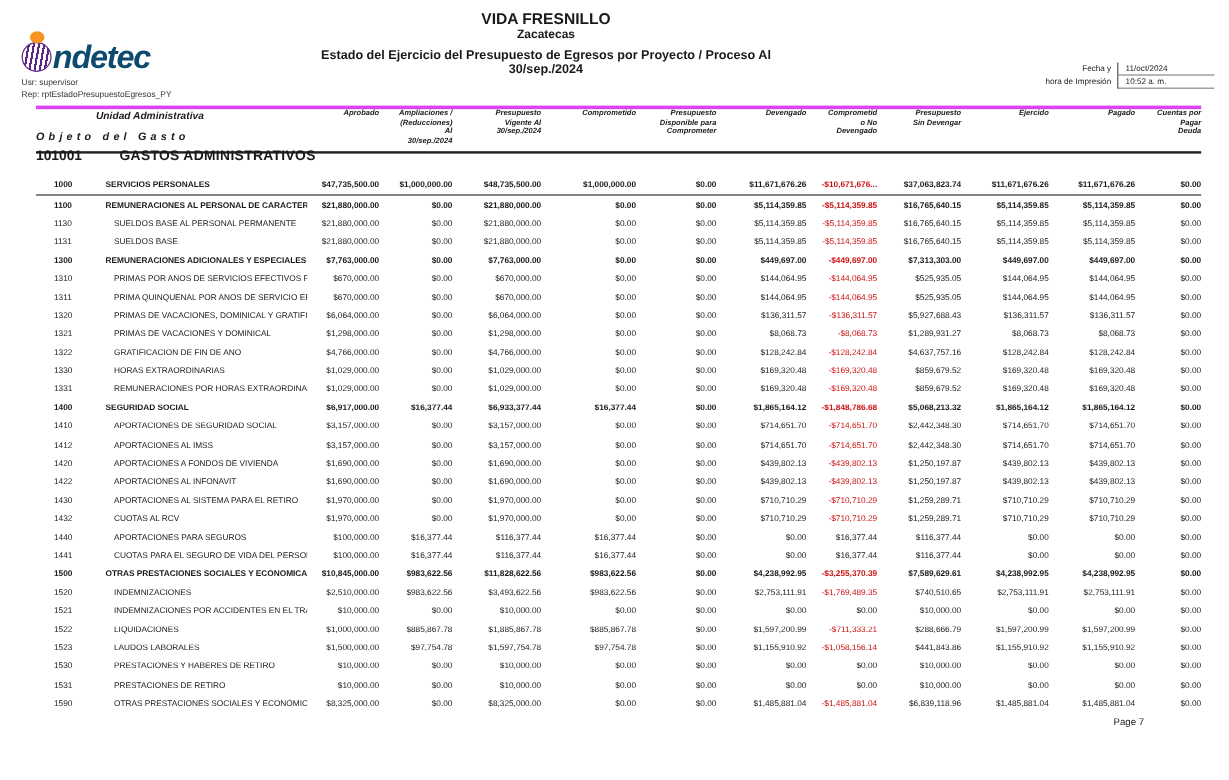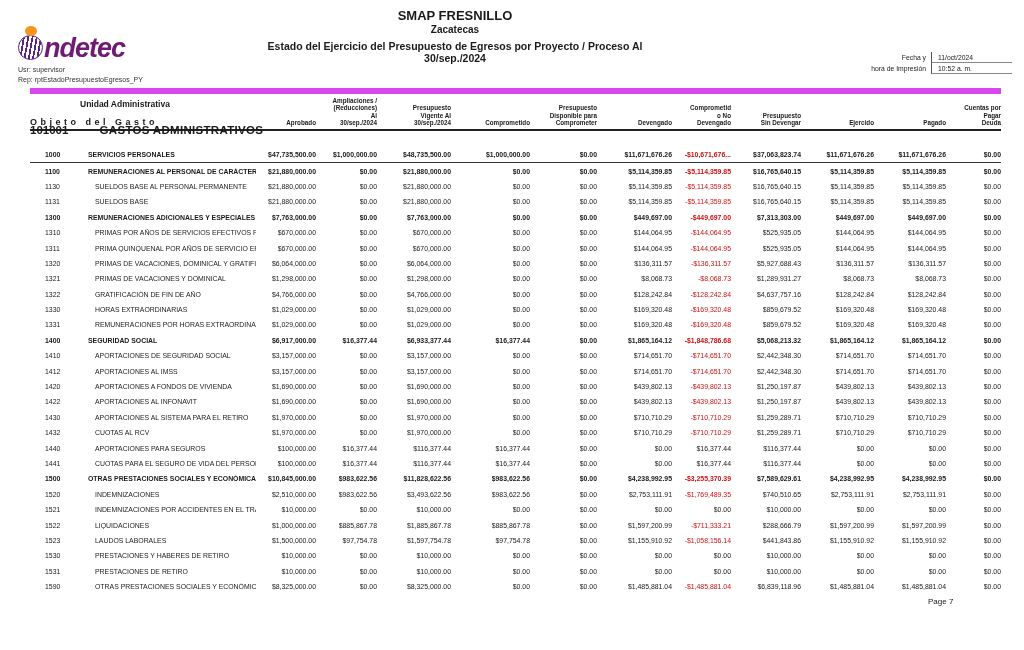--- a/index.html
+++ b/index.html
@@ -6,41 +6,41 @@
   .page{position:relative;width:1024px;height:650px;background:#fff;
         font-family:"Liberation Sans", sans-serif;color:#1a1a1a;overflow:hidden;}
 
   
   .logo-block{position:absolute;left:18px;top:26px;}
   .logo{display:flex;align-items:flex-end;height:34px;}
   .logo-ball{width:23px;height:23px;border-radius:50%;display:inline-block;position:relative;
              background:repeating-linear-gradient(100deg,#5c2483 0 1.8px,#ffffff 1.8px 4.2px);
              border:1px solid #5c2483;margin-right:1px;}
   .logo-dot{position:absolute;top:-10px;left:6px;width:12px;height:10px;border-radius:50%;background:#f7941e;}
-  .logo-text{font-size:27px;font-weight:bold;font-style:italic;color:#701a75;letter-spacing:-1px;line-height:0.9;}
+  .logo-text{font-size:27px;font-weight:bold;font-style:italic;color:#0c4a6e;letter-spacing:-1px;line-height:0.9;}
   .usr-line{font-size:7px;margin-top:6px;color:#333;}
   .rep-line{font-size:7px;margin-top:3px;color:#333;}
 
   
   .title-block{position:absolute;left:245px;top:8px;width:420px;text-align:center;}
   .title{font-size:13px;font-weight:bold;}
   .subtitle{font-size:10px;font-weight:bold;margin-top:1px;}
   .report-title{font-size:10.5px;font-weight:bold;margin-top:5px;}
 
   
   .date-block{position:absolute;right:12px;top:52px;width:185px;font-size:6.8px;}
   .date-row{display:flex;align-items:stretch;}
   .date-label{flex:1;text-align:right;padding:2px 5px 1px 0;color:#222;}
   .date-value{width:72px;border-left:1px solid #555;border-bottom:1px solid #888;
               padding:2px 2px 1px 6px;}
 
   
   .thead{position:absolute;left:30px;top:88px;width:971px;
-         border-top:6px solid #d946ef;border-bottom:2px solid #222;
-         display:flex;align-items:flex-end;height:33px;padding-bottom:2px;box-sizing:content-box;}
+         border-top:3px solid #d946ef;border-bottom:2px solid #222;
+         display:flex;align-items:flex-start;height:33px;padding-bottom:2px;box-sizing:content-box;font-style:italic;}
   .th-first{width:226px;flex:0 0 226px;}
   .th-first .l1{font-size:8.5px;font-weight:bold;margin-left:50px;}
   .th-first .l2{font-size:9px;font-weight:bold;letter-spacing:3.5px;margin-top:8px;}
   .th{font-size:6.3px;font-weight:bold;text-align:right;white-space:pre-line;line-height:1.2;}
 
   
   .section{position:absolute;left:30px;top:124px;font-weight:bold;font-size:11.5px;}
   .sec-code{}
   .sec-title{margin-left:28px;letter-spacing:0.3px;}
 
@@ -71,21 +71,21 @@
       <span class="logo-ball">
           <span class="logo-dot"></span>
         </span>
       <span class="logo-text">ndetec</span>
     </div>
     <div class="usr-line">Usr: supervisor</div>
     <div class="rep-line">Rep: rptEstadoPresupuestoEgresos_PY</div>
   </div>
 
   <div class="title-block">
-    <div class="title">SMAP FRESNILLO</div>
+    <div class="title">VIDA FRESNILLO</div>
     <div class="subtitle">Zacatecas</div>
     <div class="report-title">Estado del Ejercicio del Presupuesto de Egresos por Proyecto / Proceso Al 30/sep./2024</div>
   </div>
 
   <div class="date-block">
     <div class="date-row">
       <div class="date-label">Fecha y</div>
       <div class="date-value">11/oct/2024</div>
     </div>
     <div class="date-row">

